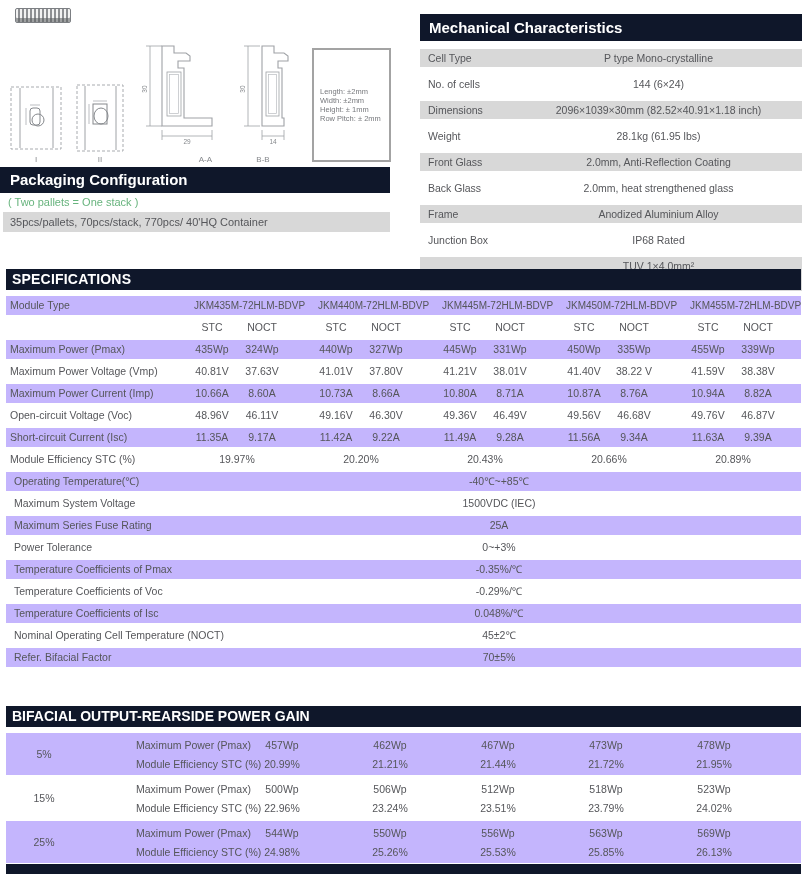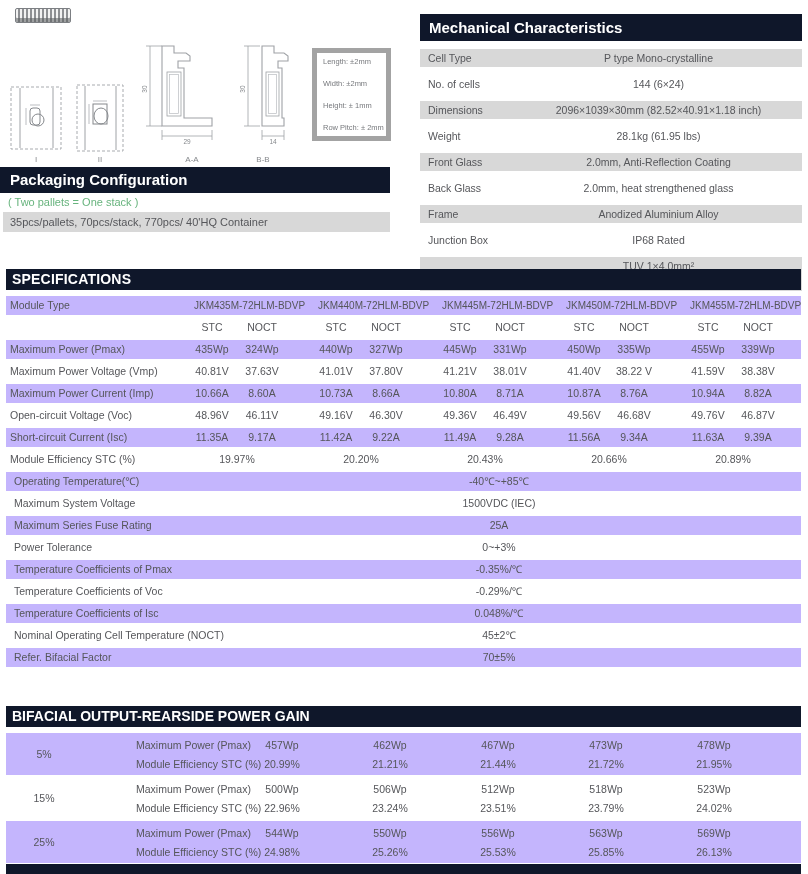--- a/index.html
+++ b/index.html
@@ -14,23 +14,23 @@
   .stack-icon{
     position:absolute; left:15px; top:8px; width:56px; height:15px;
     border:1px solid #7c7f83; border-radius:2px;
     background:repeating-linear-gradient(90deg,#f2f2f2 0 2px,#8e9093 2px 4px);
     box-shadow:inset 0 -4px 0 rgba(90,92,95,.55);
   }
   .drw{ position:absolute; }
   svg text{ fill:#85888c; font-family:"Liberation Sans",sans-serif; }
   .drw-label{ position:absolute; font-size:8px; color:#85888c; text-align:center; width:40px; }
   .tol-box{
-    position:absolute; left:312px; top:48px; width:79px; height:93px;
-    border:5px solid #a3a3a3; display:flex; flex-direction:column;
-    justify-content:space-between; padding:4px 0 4px 6px;
+    position:absolute; left:312px; top:48px; width:79px; height:114px;
+    border:2px solid #a3a3a3; display:flex; flex-direction:column;
+    justify-content:center; padding:4px 0 4px 6px;
     font-size:7.5px; color:#77797d;
   }
 
   
   .pkg-header{ position:absolute; left:0; top:167px; width:390px; height:26px;
     font-size:15px; line-height:26px; padding-left:10px; }
   .pkg-note{ position:absolute; left:8px; top:196px; font-size:11px; color:#68b47e; }
   .pkg-detail{ position:absolute; left:3px; top:212px; width:387px; height:20px;
     background:#d8d8d8; font-size:11px; line-height:20px; padding-left:7px; }
 
@@ -108,21 +108,21 @@
     <line x1="6" y1="86" x2="22" y2="86" stroke="#9fa2a6" stroke-width="0.8"></line>
     <text x="7" y="49" font-size="6.5" transform="rotate(-90 7 49)" text-anchor="middle">30</text>
     <path d="M22,86 V6 H34 V13 H46 L50,16 V21 H38 V28 H44 V78 H72 V86 Z" fill="none" stroke="#9fa2a6" stroke-width="1.1"></path>
     <rect x="27" y="32" width="14" height="44" fill="none" stroke="#9fa2a6" stroke-width="0.8"></rect>
     <rect x="29.5" y="34.5" width="9" height="39" fill="none" stroke="#b9bcc0" stroke-width="0.7"></rect>
     <line x1="22" y1="96" x2="72" y2="96" stroke="#9fa2a6" stroke-width="0.8"></line>
     <line x1="22" y1="90" x2="22" y2="100" stroke="#9fa2a6" stroke-width="0.8"></line>
     <line x1="72" y1="90" x2="72" y2="100" stroke="#9fa2a6" stroke-width="0.8"></line>
     <text x="47" y="104" font-size="6.5" text-anchor="middle">29</text>
   </svg>
-  <div class="drw-label" style="left:172px;top:155px;">A-A</div>
+  <div class="drw-label" style="left:172px;top:155px;text-align:right;">A-A</div>
 
   <svg class="drw" style="left:238px;top:40px;" width="60" height="110">
     <line x1="10" y1="6" x2="10" y2="86" stroke="#9fa2a6" stroke-width="0.8"></line>
     <line x1="6" y1="6" x2="22" y2="6" stroke="#9fa2a6" stroke-width="0.8"></line>
     <line x1="6" y1="86" x2="22" y2="86" stroke="#9fa2a6" stroke-width="0.8"></line>
     <text x="7" y="49" font-size="6.5" transform="rotate(-90 7 49)" text-anchor="middle">30</text>
     <path d="M24,86 V6 H36 V13 H46 L50,16 V21 H40 V28 H44 V78 H46 V86 Z" fill="none" stroke="#9fa2a6" stroke-width="1.1"></path>
     <rect x="28" y="32" width="13" height="44" fill="none" stroke="#9fa2a6" stroke-width="0.8"></rect>
     <rect x="30.5" y="34.5" width="8" height="39" fill="none" stroke="#b9bcc0" stroke-width="0.7"></rect>
     <line x1="24" y1="96" x2="46" y2="96" stroke="#9fa2a6" stroke-width="0.8"></line>

